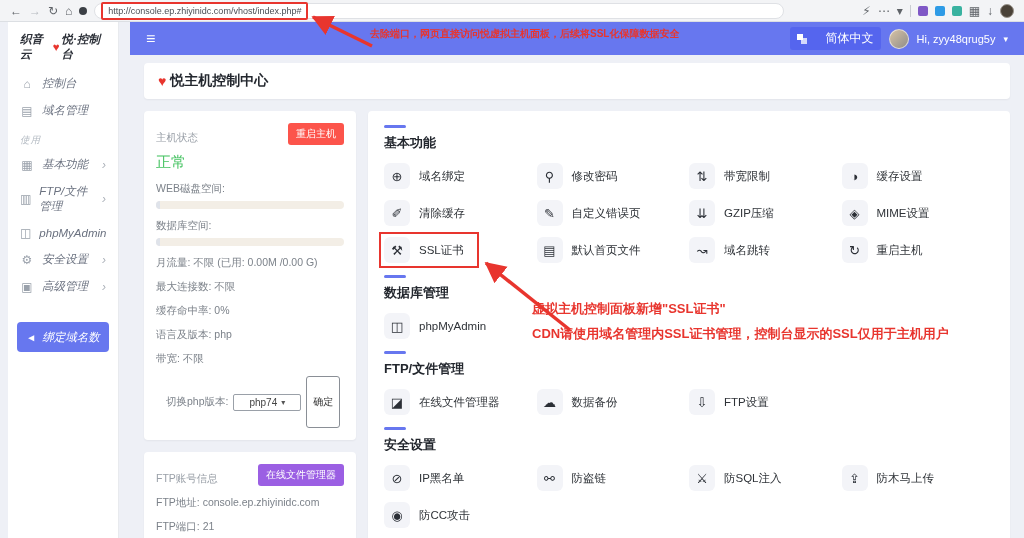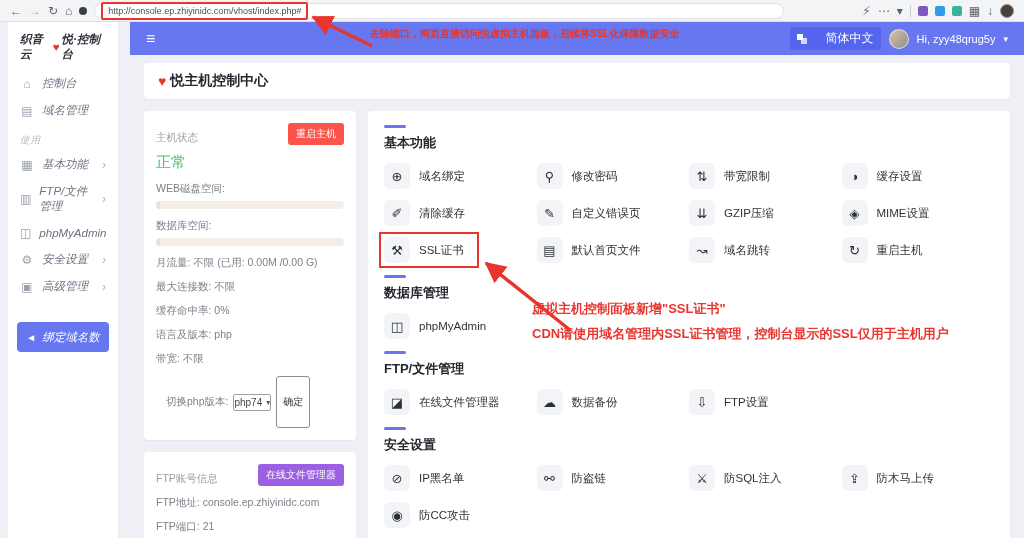--- a/index.html
+++ b/index.html
@@ -58,21 +58,21 @@
   .chlabel{font-size:10.5px;color:#9aa0a8;}
   .btn{border:none;border-radius:3px;font-size:10px;padding:4px 8px;color:#fff;cursor:pointer;font-family:inherit;white-space:nowrap;}
   .btn.red{background:var(--danger,#fc544b);}
   .btn.purple{background:var(--purple,#9b5fe3);}
   .statusok{color:var(--success,#47c363);font-size:15px;font-weight:normal;margin:8px 0 0;}
   .frow{font-size:10.5px;color:#7c828a;margin-top:10px;}
   .pbar{height:8px;background:#f3eee6;border-radius:4px;margin-top:5px;overflow:hidden;}
   .pfill{height:100%;width:2%;background:#dfe3ea;}
   .phprow{display:flex;align-items:center;gap:5px;margin-top:10px;}
   .phprow .frow{margin-top:0;margin-left:10px;}
-  .select{display:inline-flex;align-items:center;gap:4px;border:1px solid #9aa0a8;border-radius:2px;padding:2px 0;font-size:10px;color:#444;cursor:pointer;background:#fff;}
+  .select{display:inline-flex;align-items:center;gap:4px;border:1px solid #9aa0a8;border-radius:2px;padding:2px 15px;font-size:10px;color:#444;cursor:pointer;background:#fff;}
   .scaret{color:#555;font-size:8px;}
   .btn.outline{background:#fff;color:#333;border:1px solid #8a8f96;padding:18px 6px;}
 
   
   .funcscard{padding:14px 16px 10px;min-height:445px;}
   .dash{width:22px;height:3px;border-radius:2px;background:var(--primary,#6777ef);}
   .sec-title{font-size:13px;font-weight:bold;color:#23272e;margin:6px 0 11px;}
   .fgrid{display:grid;grid-template-columns:repeat(4,1fr);row-gap:11px;margin-bottom:12px;}
   .fitem{display:flex;align-items:center;gap:9px;cursor:pointer;}
   .fitem.red-outline{outline:2px solid var(--annotation,#e8352e);outline-offset:3px;width:max-content;padding-right:10px;}

